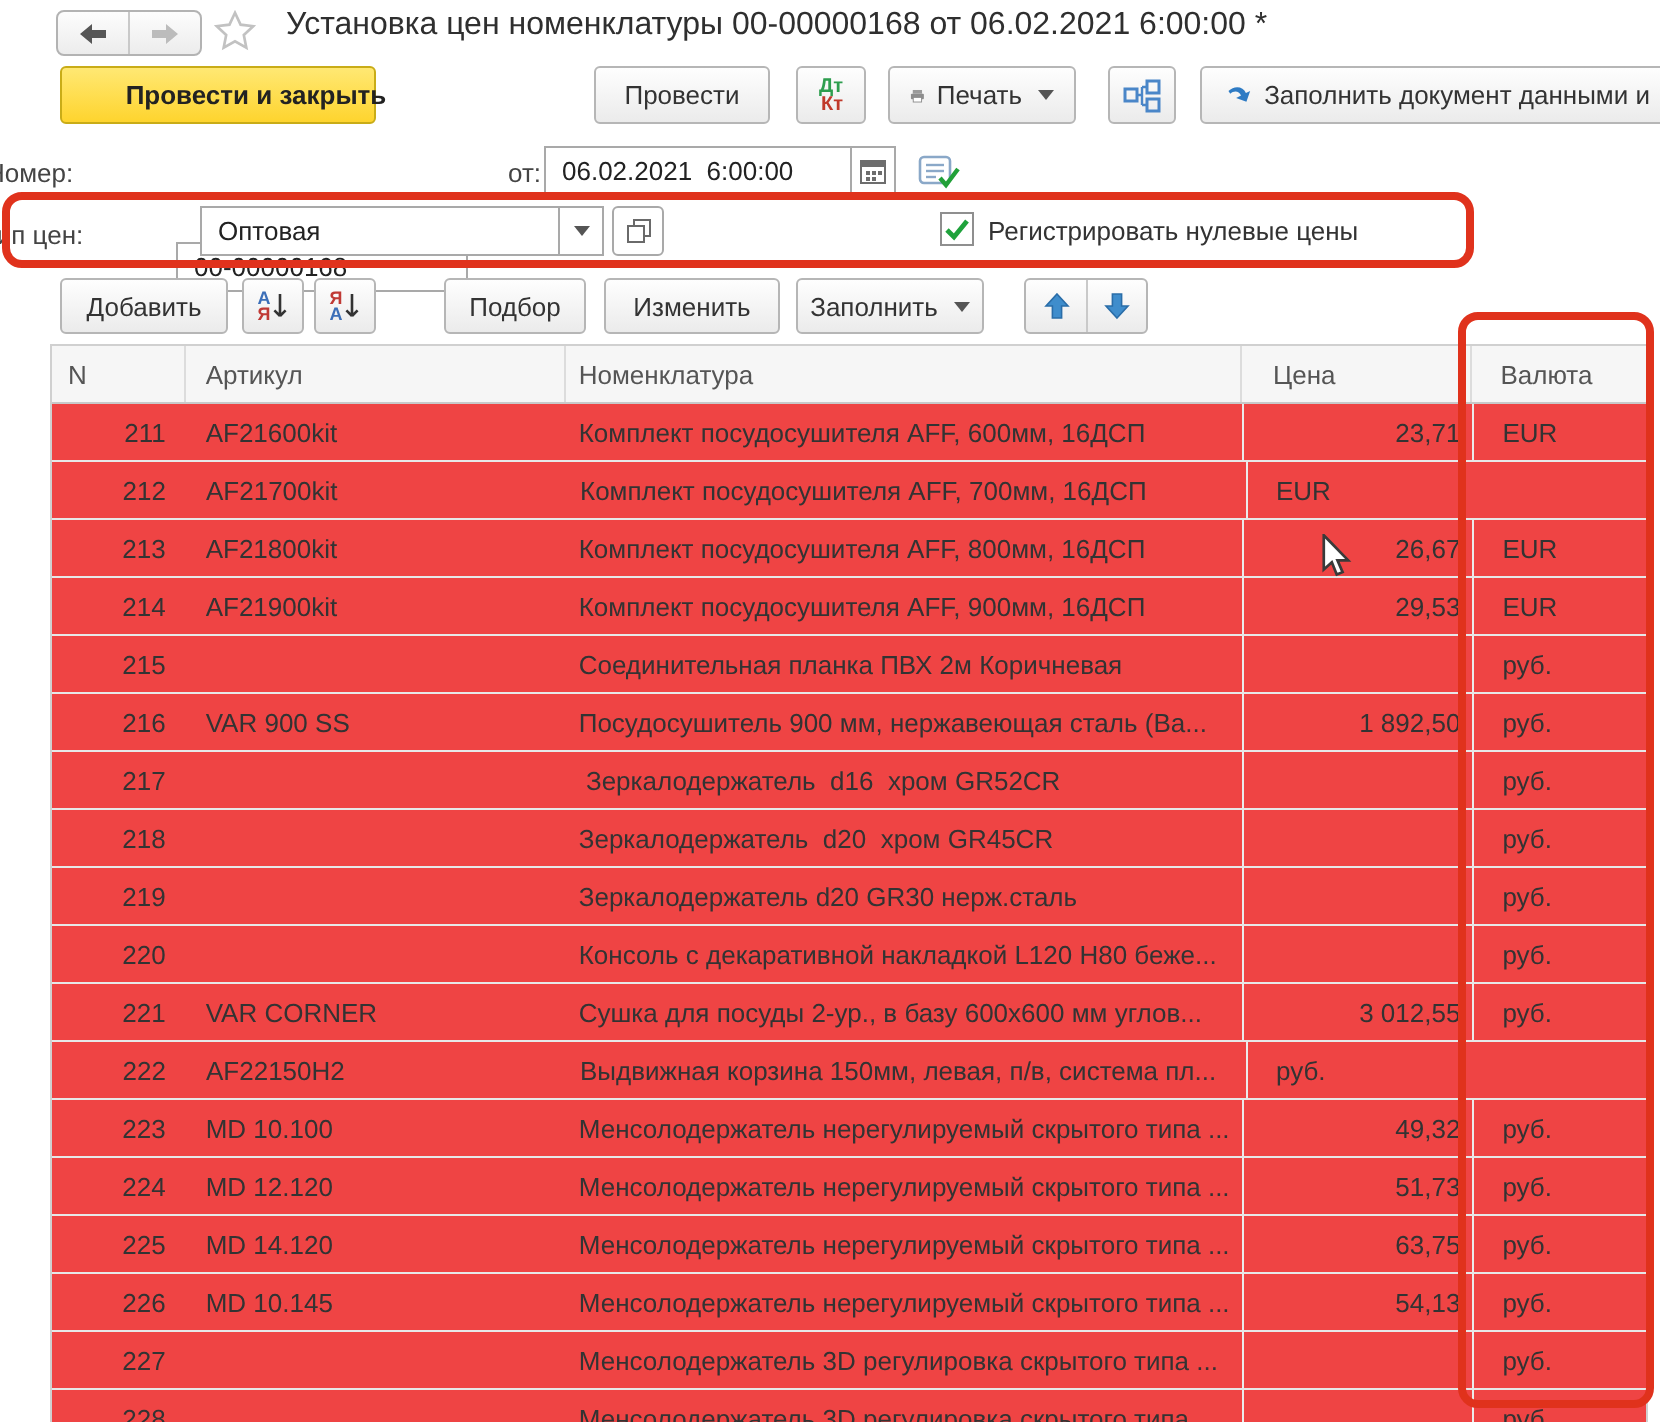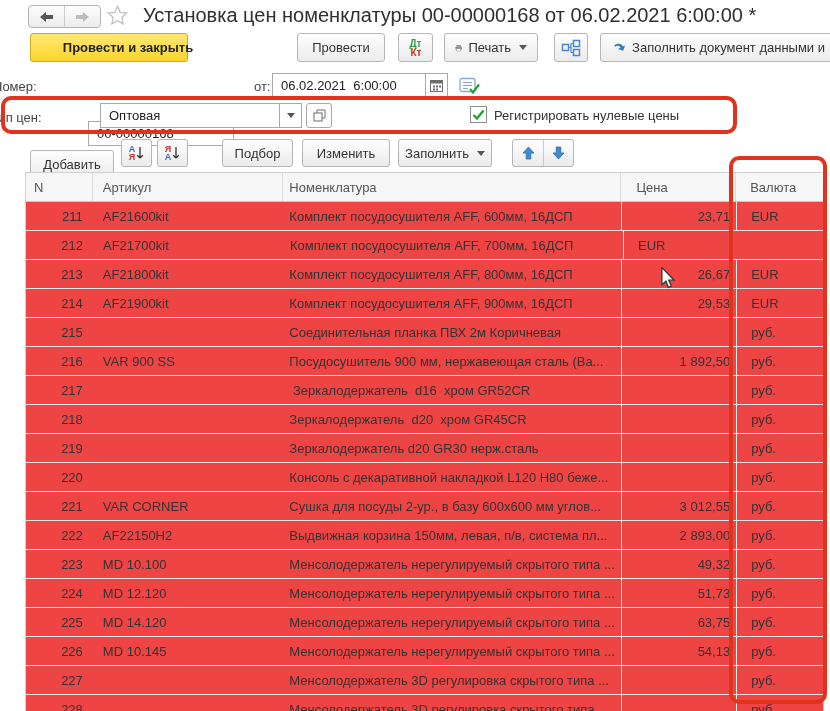--- a/index.html
+++ b/index.html
@@ -7,21 +7,21 @@
   body { font-family:"Liberation Sans", sans-serif; }
   .screen { position:relative; width:830px; height:711px; background:#fff; overflow:hidden; }
 
   
   .nav-group { position:absolute; left:28px; top:5px; width:73px; height:23px;
     display:flex; border:1px solid #b3b3b3; border-radius:4px;
     background:linear-gradient(#fdfdfd,#ececec); overflow:hidden; }
   .nav-btn { flex:1; display:flex; align-items:center; justify-content:center; cursor:default; }
   .nav-btn + .nav-btn { border-left:1px solid #c9c9c9; }
   .star { position:absolute; left:106px; top:4px; }
-  .page-title { position:absolute; left:143px; top:4px; font-size:20px; color:#2f2f2f; white-space:nowrap; }
+  .page-title { position:absolute; left:143px; top:4px; font-size:16px; color:#2f2f2f; white-space:nowrap; }
 
   
   .btn { position:absolute; top:33px; height:29px; display:flex; align-items:center; justify-content:center;
     gap:6px; border:1px solid #b6b6b6; border-radius:3px; background:linear-gradient(#fefefe,#ebebeb);
     font-size:13px; color:#333; padding:0 10px; white-space:nowrap; }
   .btn-yellow { background:linear-gradient(#ffe873,#fed42e); border-color:#c9ac17; font-weight:bold; color:#222;padding-left:48px; }
   .caret { width:0; height:0; border-left:4px solid transparent; border-right:4px solid transparent;
     border-top:5px solid #555; display:inline-block; margin-left:2px; }
   .dtkt { display:flex; flex-direction:column; line-height:9px; font-size:10px; font-weight:bold; }
   .dtkt .dt { color:#2e9e4f; align-self:flex-start; }
@@ -177,21 +177,21 @@
   </div>
   <div class="checkbox" style="left:470px;top:106px;">
     <svg id="chk-mark" width="13" height="12" viewBox="0 0 13 12">
       <path d="M1.5,6 L5,9.5 L11.5,1.5" stroke="#1fa23c" stroke-width="2.4" fill="none"></path>
     </svg>
   </div>
   <div class="chk-label" style="left:494px;top:108px;">Регистрировать нулевые цены</div>
 
   <div class="red-box" style="left:1px;top:96px;width:736px;height:38px;"></div>
 
-  <div class="btn tbtn" style="left:30px;width:84px;margin-top:11px;">
+  <div class="btn tbtn" style="left:30px;width:84px;">
     <span>Добавить</span>
   </div>
   <div class="btn tbtn sort-btn" style="left:121px;width:31px;">
     <span class="sort-letters">
       <span style="color:#3c6fb8;">А</span>
       <span style="color:#c03a35;">Я</span>
     </span>
     <svg width="8" height="14" viewBox="0 0 8 14">
         <path d="M4,1 V12 M4,12 L1.2,9.2 M4,12 L6.8,9.2" stroke="#333" stroke-width="1.3" fill="none"></path>
       </svg>
@@ -310,21 +310,20 @@
           <div class="c c-n w0">221</div>
           <div class="c c-sku w1">VAR CORNER</div>
           <div class="c c-name w2">Сушка для посуды 2-ур., в базу 600x600 мм углов...</div>
           <div class="c c-price w3">3 012,55</div>
           <div class="c c-cur w4">руб.</div>
         </div>
         <div class="trow">
           <div class="c c-n w0">222</div>
           <div class="c c-sku w1">AF22150H2</div>
           <div class="c c-name w2">Выдвижная корзина 150мм, левая, п/в, система пл...</div>
-          <div class="c c-price w3">2 893,00</div>
           <div class="c c-cur w4">руб.</div>
         </div>
         <div class="trow">
           <div class="c c-n w0">223</div>
           <div class="c c-sku w1">MD 10.100</div>
           <div class="c c-name w2">Менсолодержатель нерегулируемый скрытого типа ...</div>
           <div class="c c-price w3">49,32</div>
           <div class="c c-cur w4">руб.</div>
         </div>
         <div class="trow">

